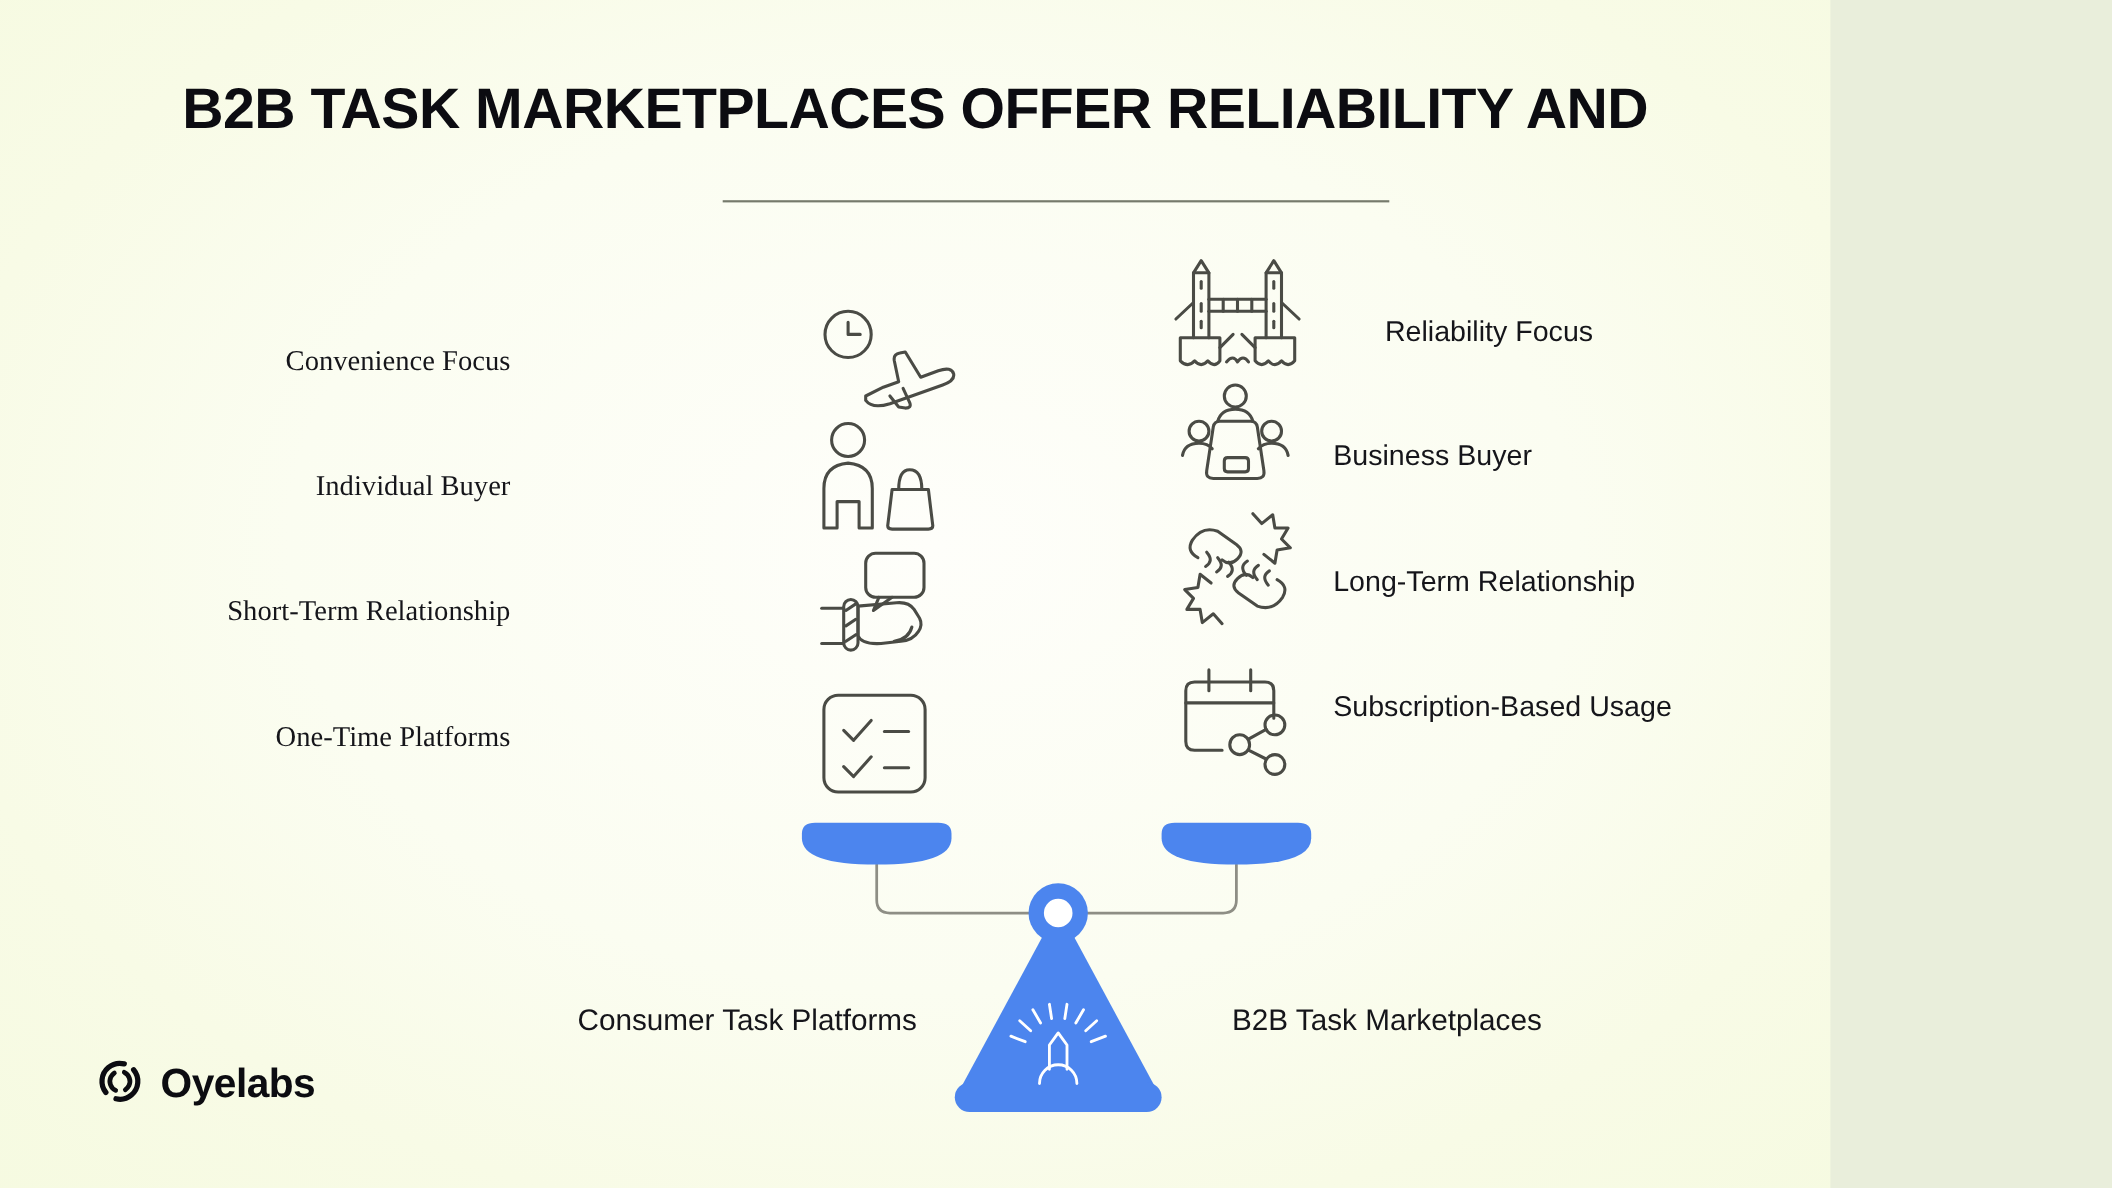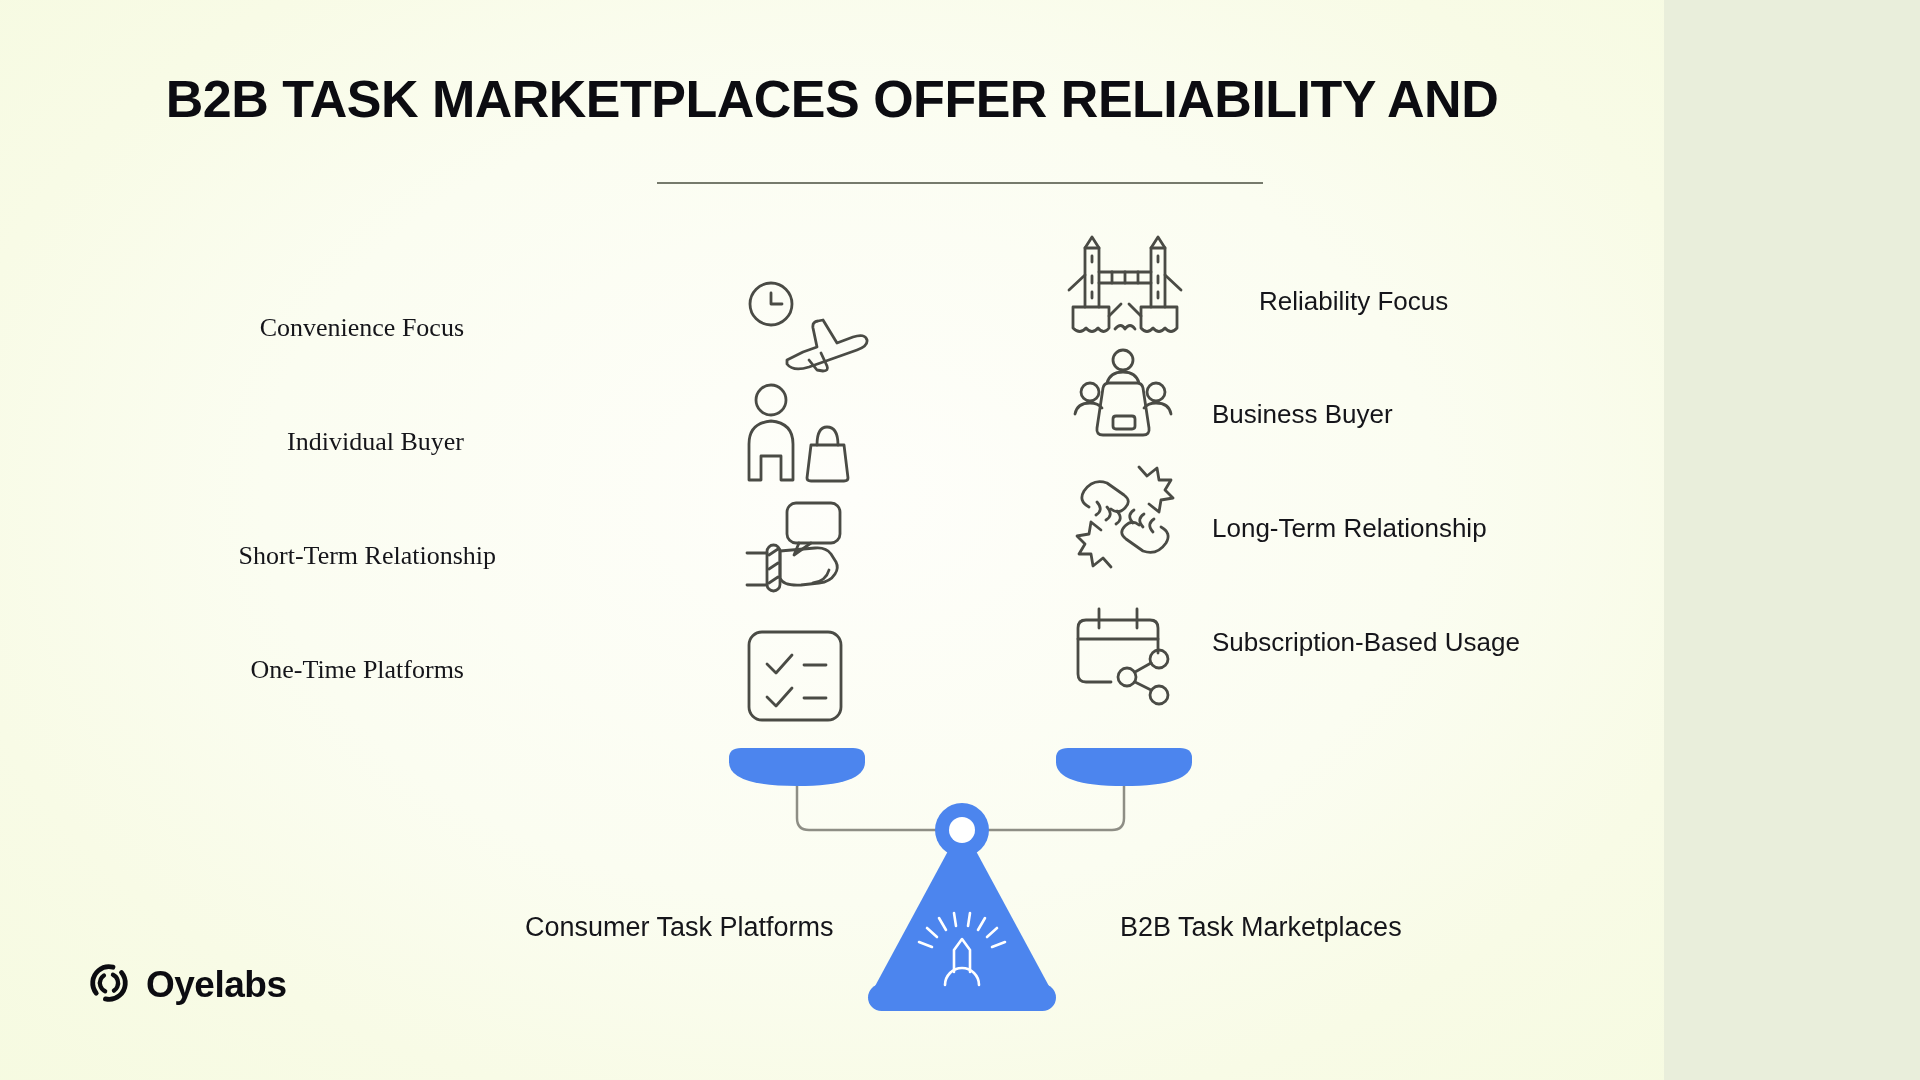--- a/index.html
+++ b/index.html
@@ -36,21 +36,21 @@
 
 <div class="canvas">
 
   <h1 class="title">
       <span class="tline">B2B TASK MARKETPLACES OFFER RELIABILITY AND</span>
     </h1>
   <div class="title-divider"></div>
 
   <div class="item-label left" style="right:1200px;top:312px;">Convenience Focus</div>
   <div class="item-label left" style="right:1200px;top:426px;">Individual Buyer</div>
-  <div class="item-label left" style="right:1168px;top:540px;">Short-Term Relationship</div>
+  <div class="item-label left" style="right:1200px;top:540px;">Short-Term Relationship</div>
   <div class="item-label left" style="right:1200px;top:654px;">One-Time Platforms</div>
 
   <div class="item-label" style="left:1212px;top:285px;margin-left:47px;">Reliability Focus</div>
   <div class="item-label" style="left:1212px;top:398px;">Business Buyer</div>
   <div class="item-label" style="left:1212px;top:512px;">Long-Term Relationship</div>
   <div class="item-label" style="left:1212px;top:626px;">Subscription-Based Usage</div>
 
   <div class="icon-box" style="left:745px;top:264px;">
     <svg viewBox="0 0 124 124">
       <g class="sketch">

